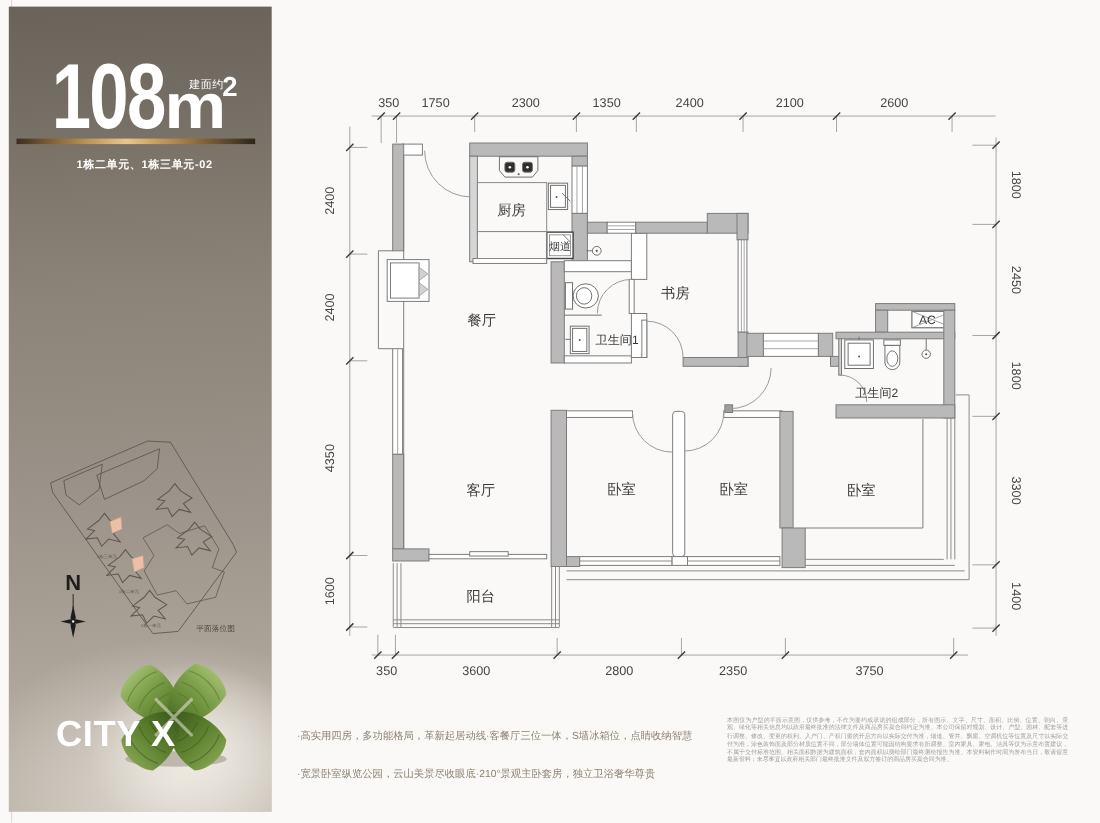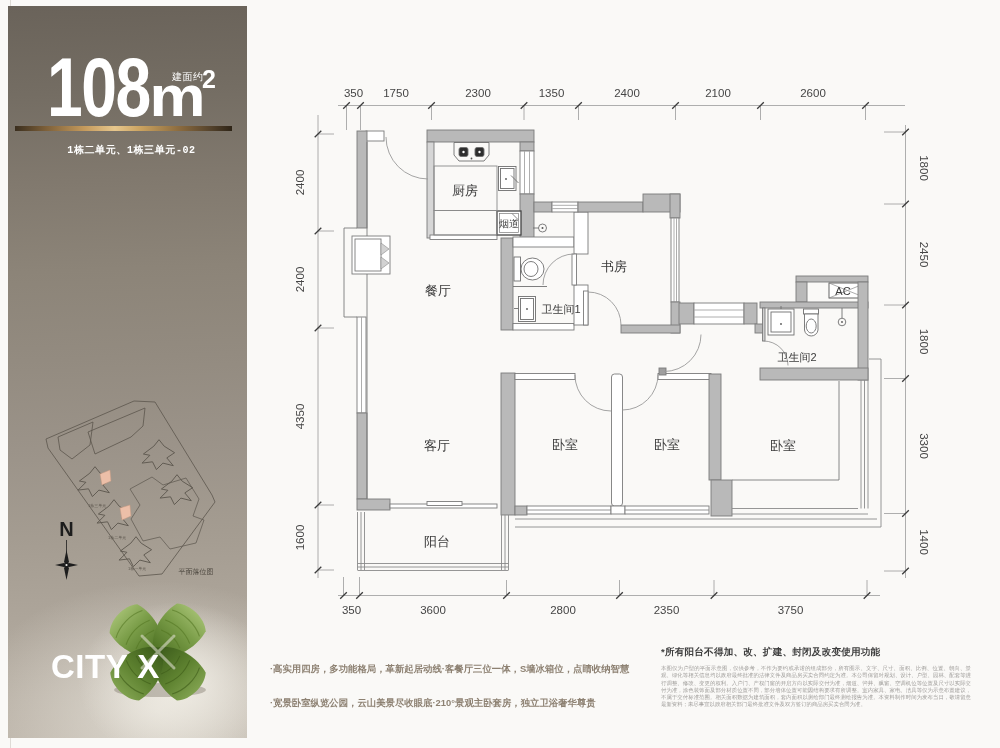--- a/index.html
+++ b/index.html
@@ -10,23 +10,23 @@
    radial-gradient(100px 80px at 170px 676px, rgba(243,240,232,.9) 0%, rgba(243,240,232,0) 100%),
    radial-gradient(190px 130px at 150px 705px, rgba(232,228,219,.8) 0%, rgba(232,228,219,0) 100%),
    linear-gradient(178deg,#6a635a 0%,#746d63 12%,#81796e 24%,#8c8478 36%,#938b80 48%,#9b9389 60%,#a49c91 72%,#aea69b 84%,#b7afa4 94%,#bbb3a8 100%);}
 .w{color:#fff;position:absolute;}
 #bigm{left:47px;top:39px;font-size:84px;font-weight:bold;letter-spacing:-2px;
   transform:scaleX(0.765);transform-origin:0 0;white-space:nowrap;}
 #jmy{left:172px;top:70px;font-size:10px;letter-spacing:0.5px;}
 #sup2{left:202px;top:65px;font-size:25px;font-weight:bold;}
 #gold{position:absolute;left:7px;top:120px;width:217px;height:5px;
   background:linear-gradient(90deg,#3a2e1e 0%,#7c5f39 14%,#c59a5c 32%,#e7c78d 46%,#caa25f 58%,#8a6a3e 76%,#55432c 90%,#2e2417 100%);}
-#sub{left:12px;top:142.5px;width:239px;text-align:center;font-size:10px;font-weight:bold;letter-spacing:0.6px;font-family:Liberation Mono, monospace;}
+#sub{left:12px;top:142.5px;width:239px;text-align:center;font-size:10px;font-weight:bold;letter-spacing:0.6px;}
 #cityx{left:51px;top:648px;font-size:33px;font-weight:bold;letter-spacing:0.5px;z-index:5;}
-#bl1,#bl2{position:absolute;left:270px;font-size:9.4px;font-weight:bold;color:#8d8172;letter-spacing:0px;white-space:nowrap;}
+#bl1,#bl2{position:absolute;left:270px;font-size:9.4px;font-weight:normal;color:#8d8172;letter-spacing:0px;white-space:nowrap;}
 #bl1{top:663px;}
 #bl2{top:697px;}
 #notes{position:absolute;left:661px;top:646px;width:310px;}
 #notes h4{margin:0;font-size:9.6px;color:#3e3e3e;letter-spacing:0.2px;}
 #notes p{margin:6px 0 0 0;font-size:5.4px;line-height:7.3px;color:#9f9d9a;text-align:justify;}
 #lefthair{position:absolute;left:10px;top:0;width:1px;height:748px;background:#dedbd6;}
 </style>
 </head>
 <body>
 
@@ -420,15 +420,14 @@
 <text x="797" y="361" font-size="11">卫生间2</text>
 <text x="843" y="294.5" font-size="11">AC</text>
 </g>
 </svg>
 
 <div id="bl1">·高实用四房，多功能格局，革新起居动线·客餐厅三位一体，S墙冰箱位，点睛收纳智慧</div>
 
 <div id="bl2">·宽景卧室纵览公园，云山美景尽收眼底·210°景观主卧套房，独立卫浴奢华尊贵</div>
 
 <div id="notes">
-<h4>*所有阳台不得加、改、扩建、封闭及改变使用功能</h4>
 <p>本图仅为户型的平面示意图，仅供参考，不作为要约或承诺的组成部分，所有图示、文字、尺寸、面积、比例、位置、朝向、景观、绿化等相关信息均以政府最终批准的法律文件及商品房买卖合同约定为准。本公司保留对规划、设计、户型、园林、配套等进行调整、修改、变更的权利。入户门、产权门窗的开启方向以实际交付为准，烟道、管井、飘窗、空调机位等位置及尺寸以实际交付为准，涂色装饰面及部分材质位置不同，部分墙体位置可能因结构要求有所调整。室内家具、家电、洁具等仅为示意布置建议，不属于交付标准范围。相关面积数据为建筑面积，套内面积以测绘部门最终测绘报告为准。本资料制作时间为发布当日，敬请留意最新资料；未尽事宜以政府相关部门最终批准文件及双方签订的商品房买卖合同为准。</p>
 </div>
 
 </body></html>

